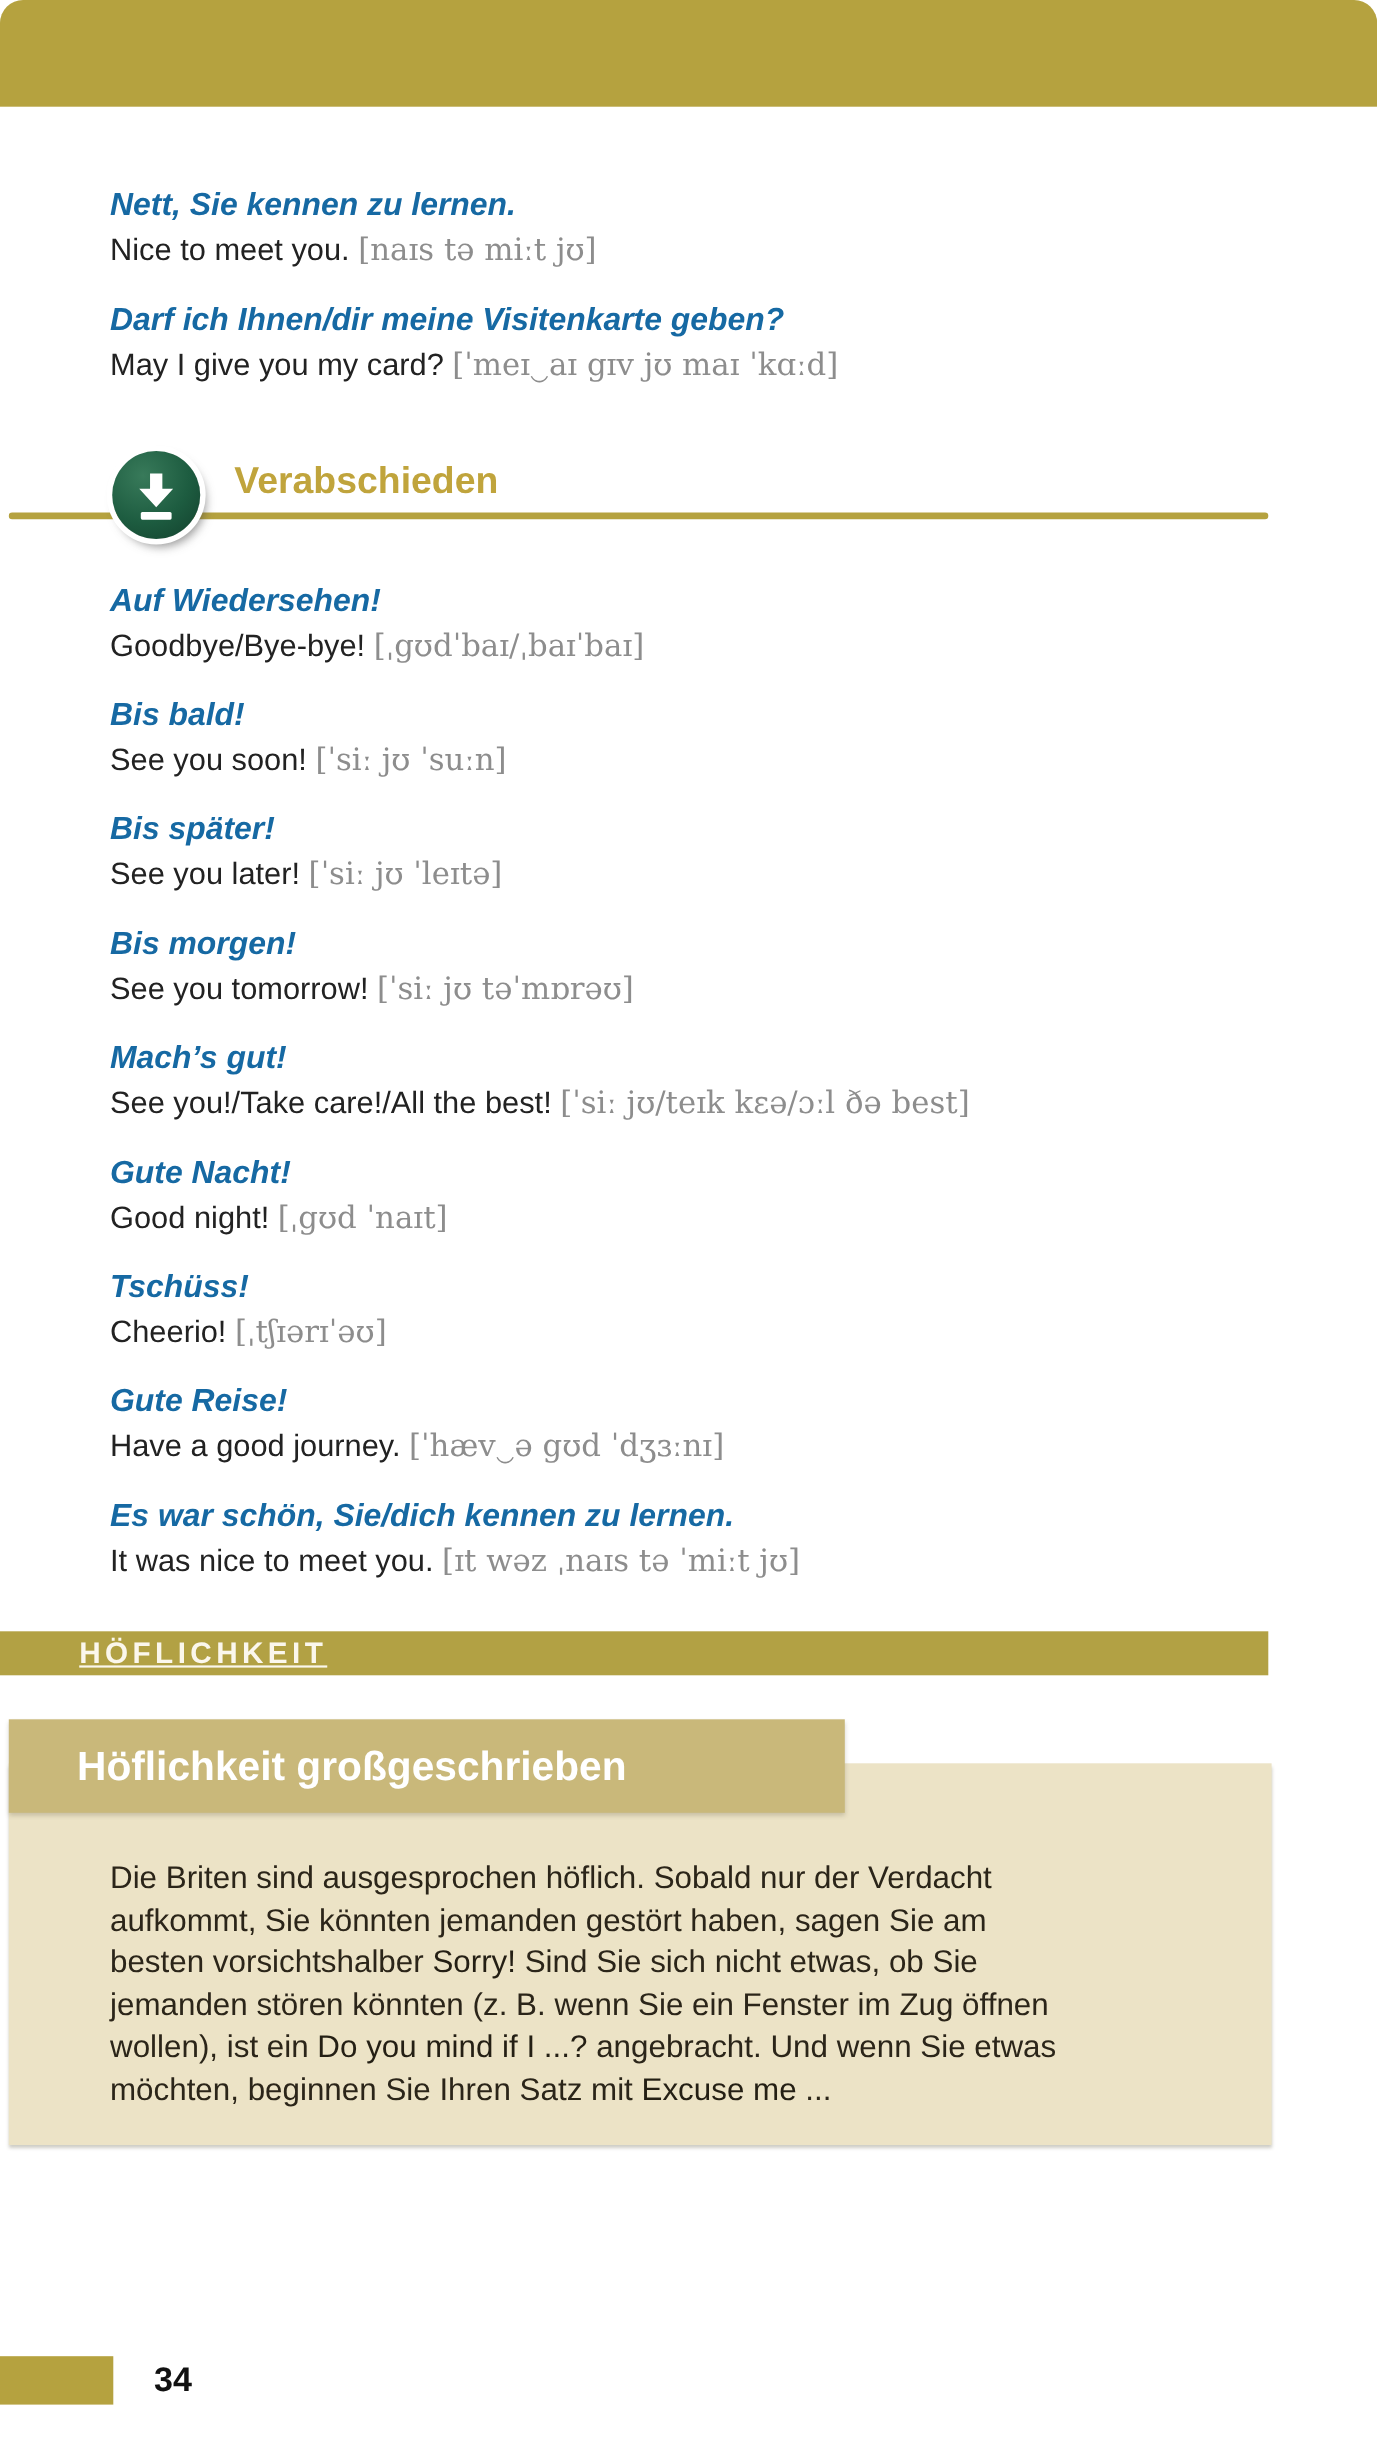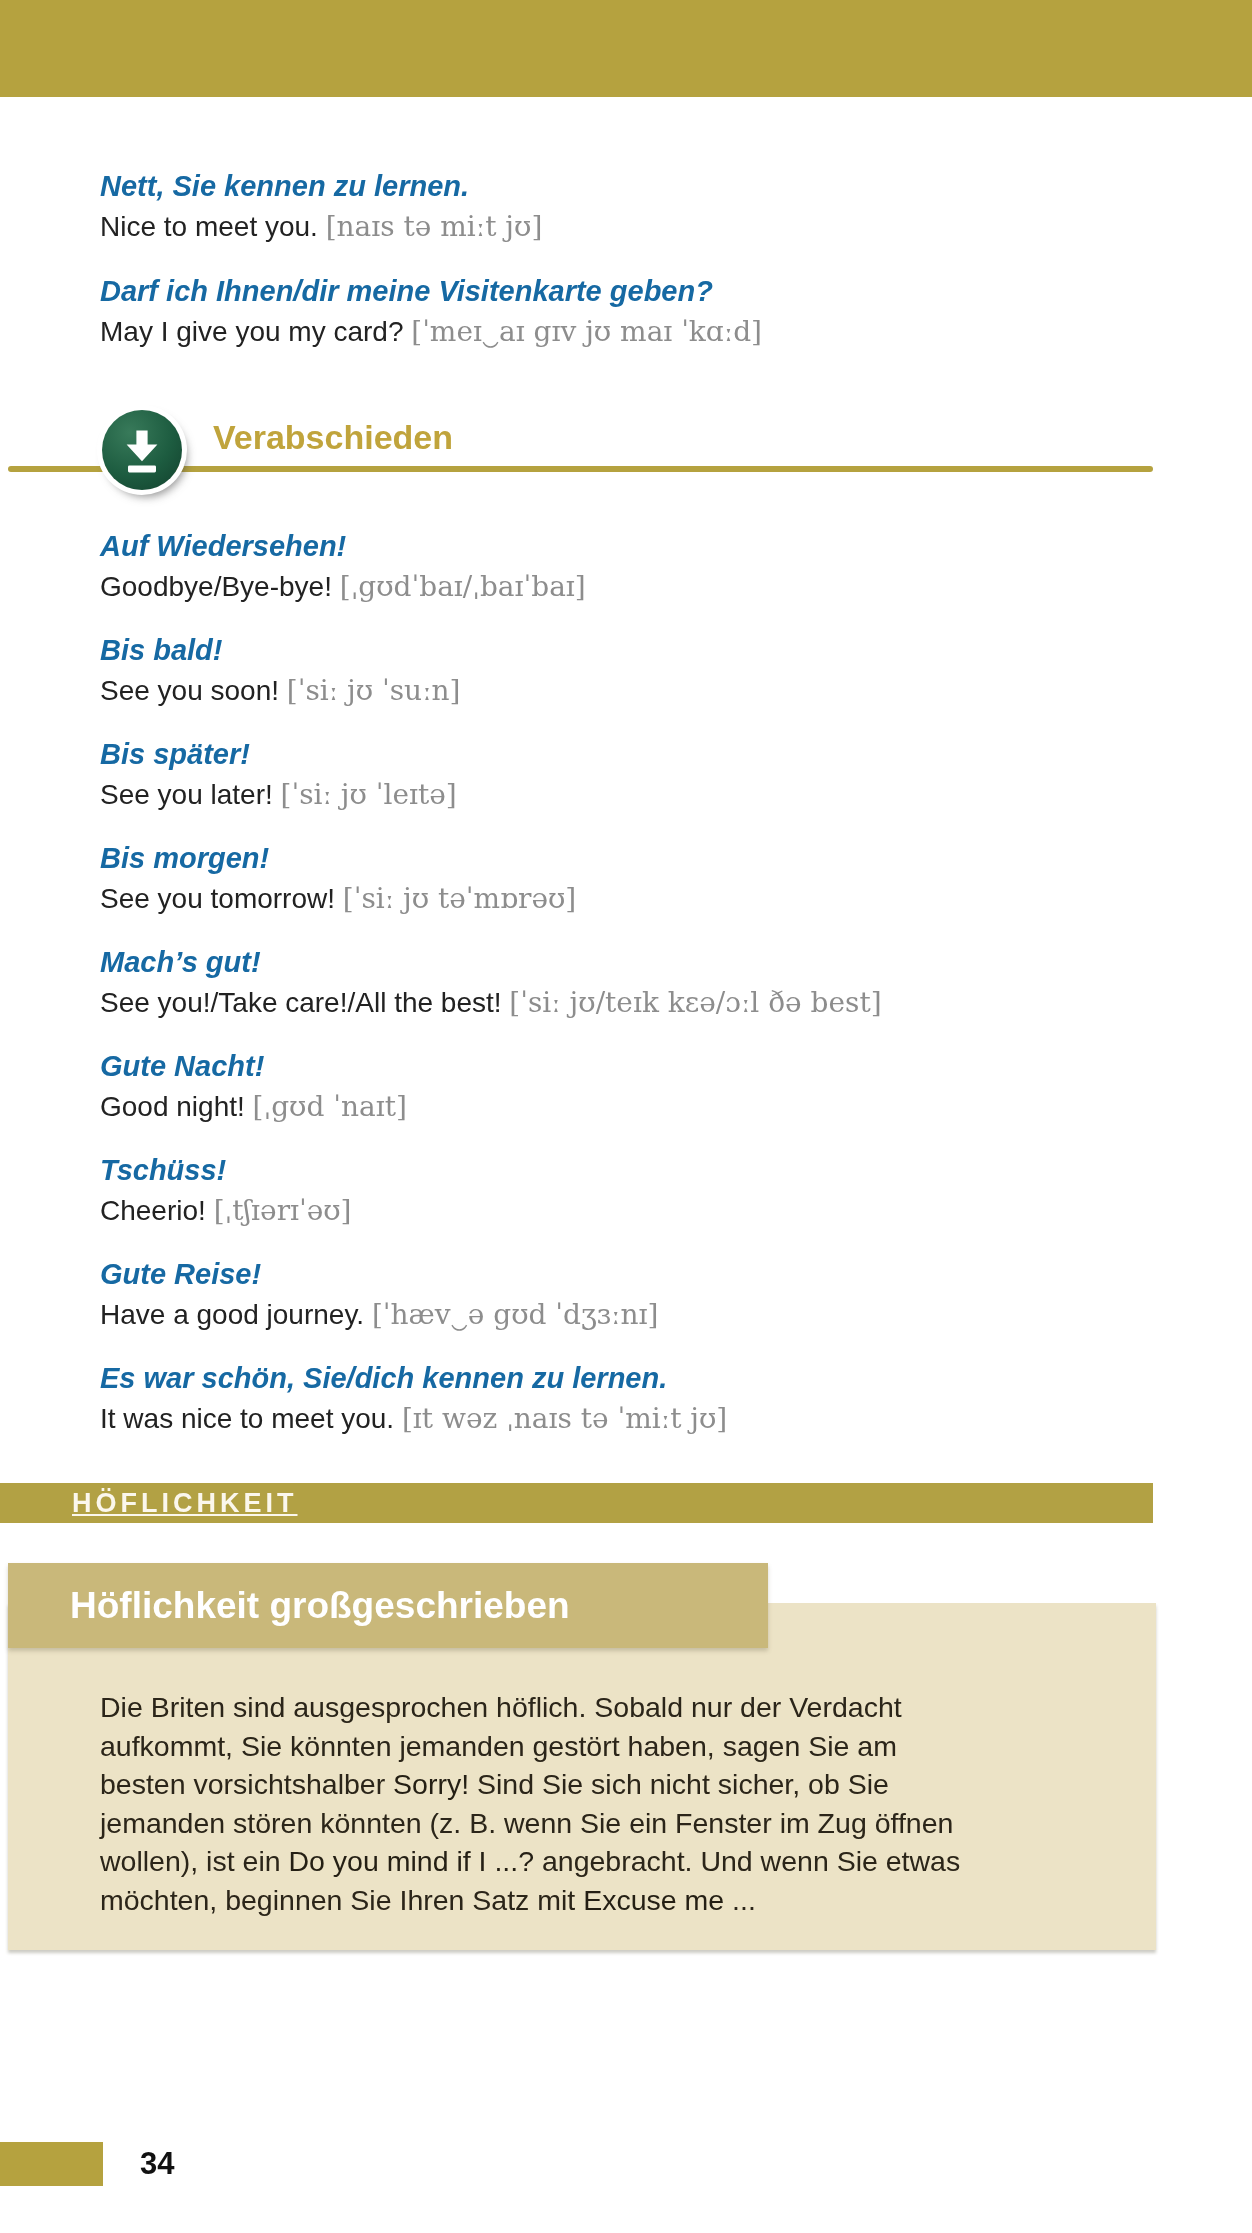--- a/index.html
+++ b/index.html
@@ -2,20 +2,21 @@
 <html style="--gold: #b5a23f; --blue: #1669a3; --green: #1d5c40; --tan: #c9b87a; --beige: #ece3c6;"><head>
 <meta charset="utf-8">
 <style>
   html,body{margin:0;padding:0;background:#ffffff;}
   .page{
     position:relative;
     width:1252px;height:2233px;
     background:#ffffff;
     overflow:hidden;
     font-family:"Liberation Sans",sans-serif;
+    border-radius:21px;
   }
   
   .topbar{
     position:absolute;top:0;left:0;width:1252px;height:97px;
     background:var(--gold,#b5a23f);
   }
   
   .intro-list{position:absolute;left:100px;top:170px;width:1060px;}
   .phrase-pair{margin-bottom:31px;}
   .de{
@@ -158,21 +159,21 @@
       </div>
     </div>
 
   <div class="kicker-bar">HÖFLICHKEIT</div>
 
   <div class="info-bg"></div>
   <div class="info-title-box">Höflichkeit großgeschrieben</div>
   <div class="info-paragraph">
       <div class="pline"><span>Die Briten sind ausgesprochen höflich. Sobald nur der Verdacht</span></div>
       <div class="pline"><span>aufkommt, Sie könnten jemanden gestört haben, sagen Sie am</span></div>
-      <div class="pline"><span>besten vorsichtshalber </span><b>Sorry!</b><span> Sind Sie sich nicht sicher, ob Sie</span></div>
+      <div class="pline"><span>besten vorsichtshalber </span><b>Sorry!</b><span> Sind Sie sich nicht etwas, ob Sie</span></div>
       <div class="pline"><span>jemanden stören könnten (z. B. wenn Sie ein Fenster im Zug öffnen</span></div>
       <div class="pline"><span>wollen), ist ein </span><b>Do you mind if I ...?</b><span> angebracht. Und wenn Sie etwas</span></div>
       <div class="pline"><span>möchten, beginnen Sie Ihren Satz mit </span><b>Excuse me</b><span> ...</span></div>
     </div>
 
   <div class="footer-rect"></div>
   <div class="page-num">34</div>
 
 </div>
 

